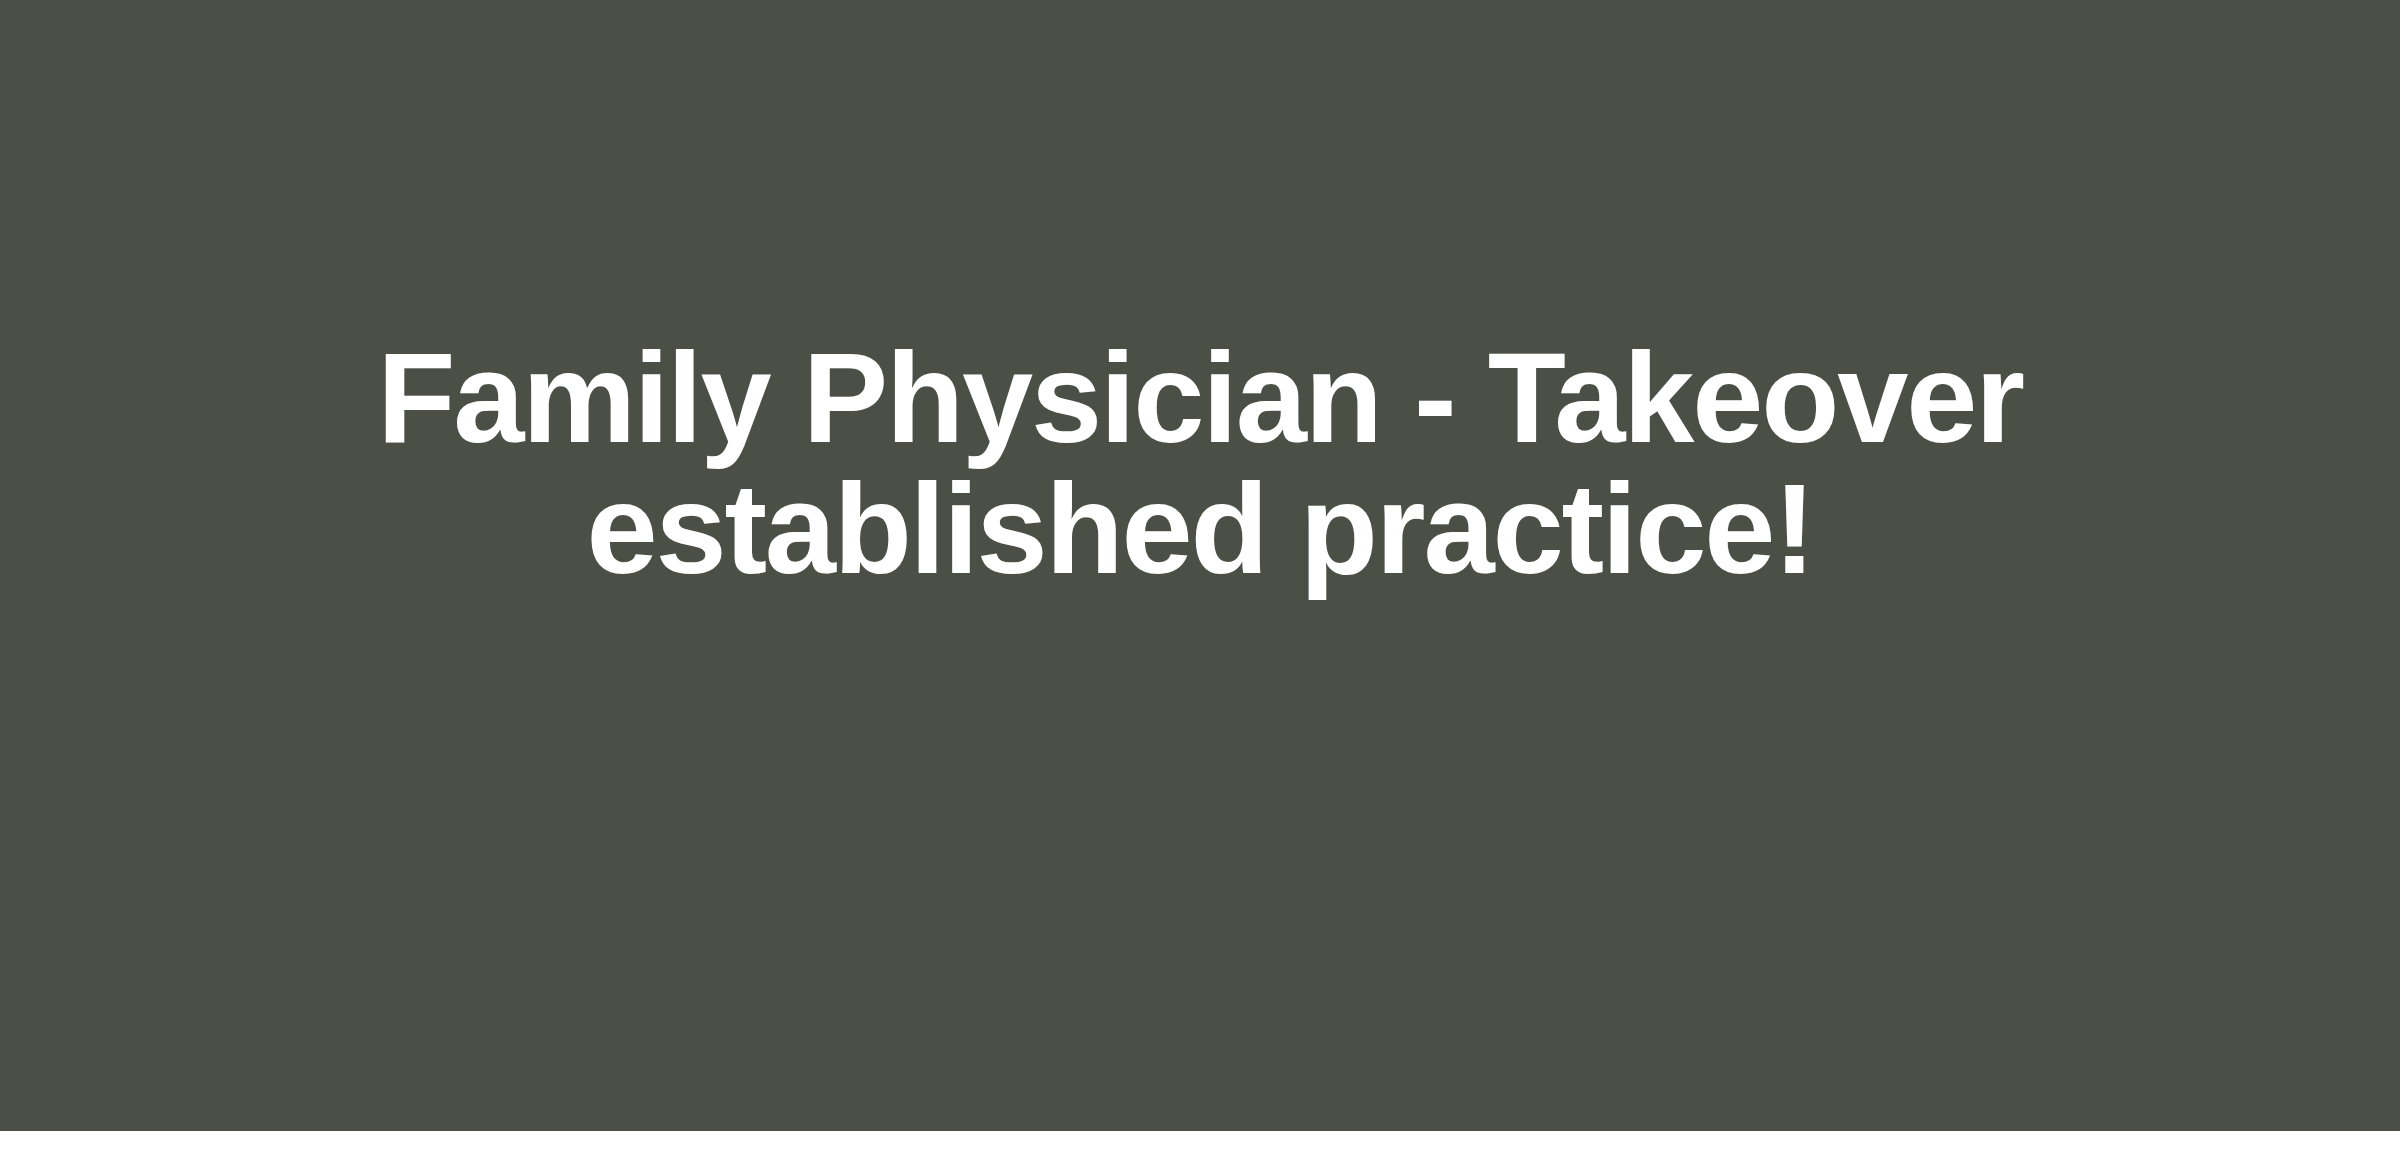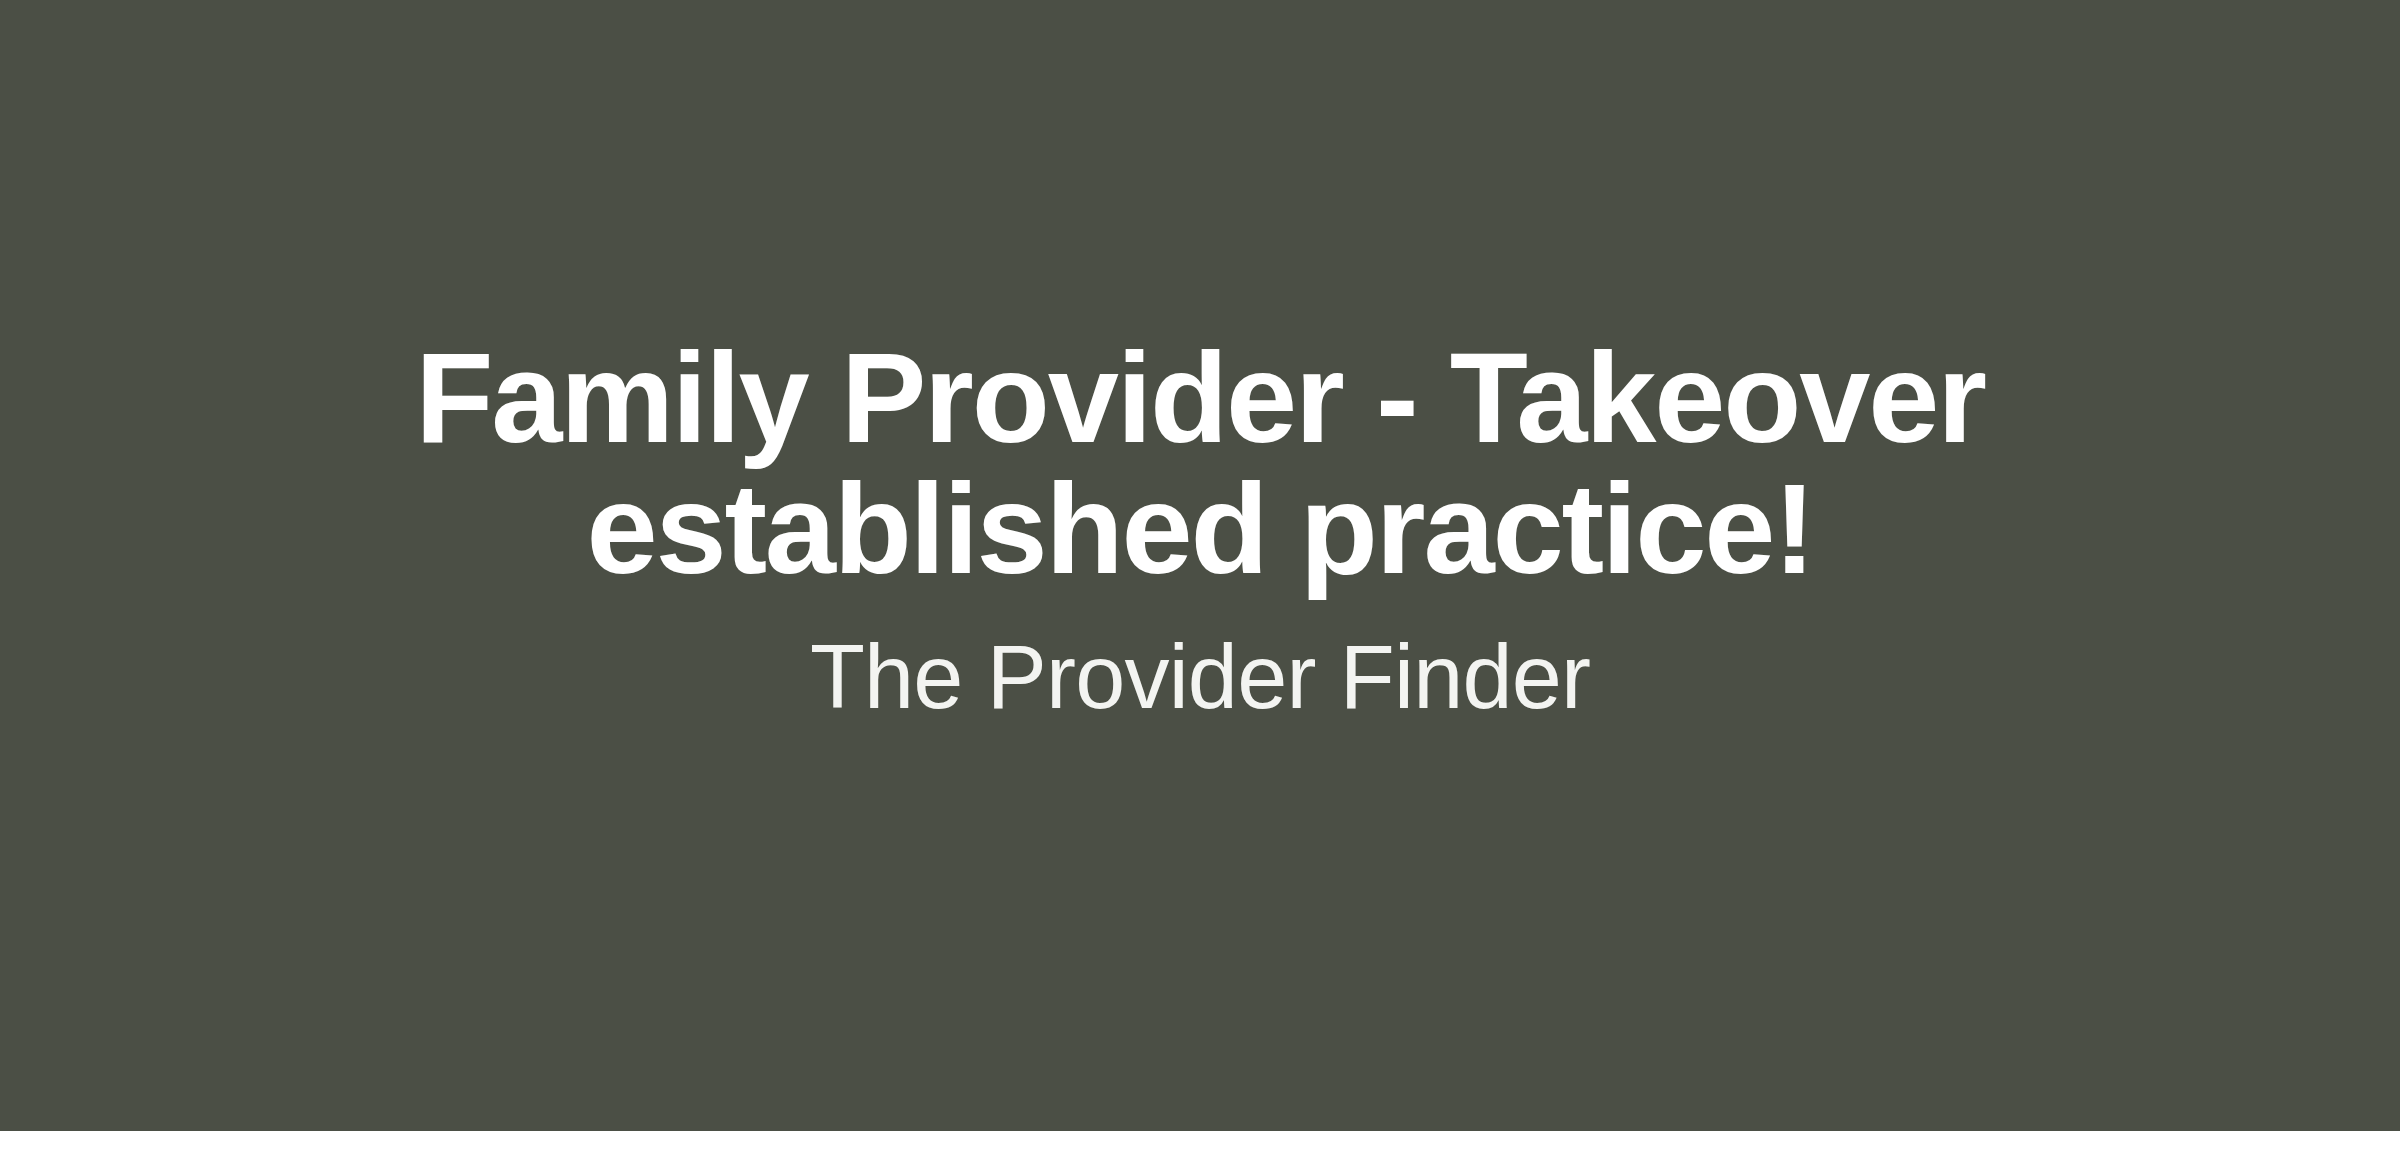--- a/index.html
+++ b/index.html
@@ -80,22 +80,21 @@
     background: #ffffff;
   }
 </style>
 </head>
 <body>
 
 <div class="page">
 
   <section class="hero">
     <div class="hero-inner">
-      <h1 class="hero-title">Family Provider - Takeover established practice!</h1>
-      <p class="hero-subtitle">The Provider Finder</p>
+      <h1 class="hero-title">Family Physician - Takeover established practice!</h1>
     </div>
   </section>
 
   <div class="below-fold">
     
   </div>
 
 </div>
 
 </body></html>

